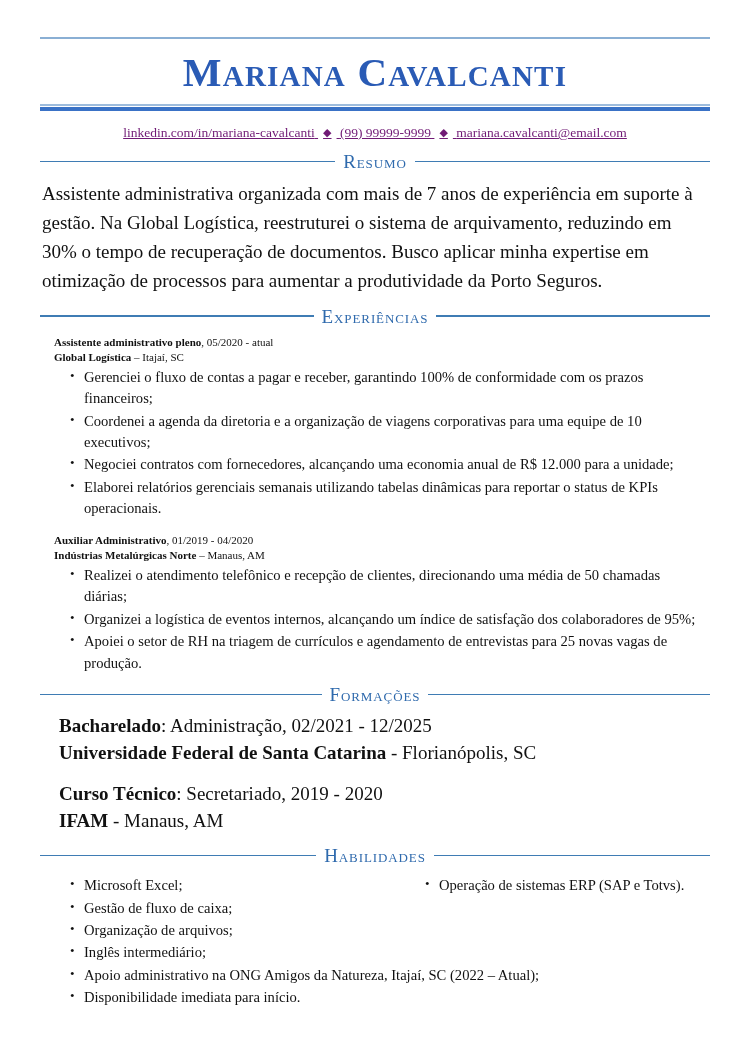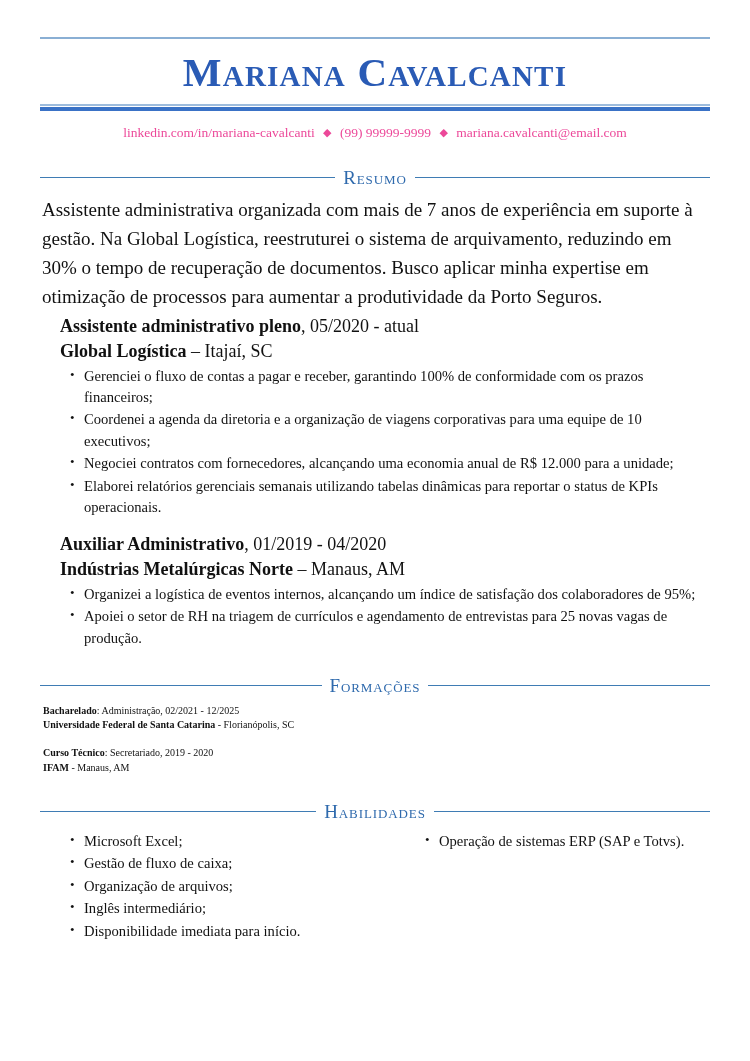--- a/index.html
+++ b/index.html
@@ -52,37 +52,38 @@
   }
   .dbl-rule .thick {
     position: absolute;
     left: 0; right: 0; top: 3px;
     height: 4px;
     background: #3a72c6;
   }
   .contact {
     text-align: center;
     font-size: 13.5px;
-    color: #ec4899;
+    color: #701a75;
     padding-top: 14px;
     white-space: nowrap;
+    text-decoration: underline;
   }
   .contact .sep {
     padding: 0 5px;
     font-size: 11px;
     position: relative;
     top: -1px;
   }
 
   
   .section-head {
     display: flex;
     align-items: center;
     gap: 8px;
-    margin-top: 27px;
+    margin-top: 11px;
     margin-bottom: 9px;
   }
   .section-head .rule {
     flex: 1 1 auto;
     height: 1.5px;
     background: #3f7cb4;
   }
   .section-head .title {
     flex: 0 0 auto;
     color: #2f6aad;
@@ -97,23 +98,23 @@
   .summary {
     font-size: 19px;
     line-height: 1.52;
     text-align: left;
     margin: 3px 2px 0 2px;
   }
 
   .entry { margin-top: 2px; }
   .entry + .entry { margin-top: 13px; }
   .entry-line {
-    font-size: 18px;
+    font-size: 11px;
     line-height: 1.42;
-    margin-left: 20px;
+    margin-left: 14px;
   }
   .entry-line b { font-weight: bold; }
 
   ul.bullets {
     margin: 1px 6px 0 0;
     padding-left: 30px;
     list-style: none;
   }
   ul.bullets li {
     font-size: 14.6px;
@@ -126,23 +127,23 @@
     content: "\2022";
     position: absolute;
     left: 0;
     top: -1px;
     font-size: 13px;
   }
 
   .edu-block { margin-top: 3px; }
   .edu-block + .edu-block { margin-top: 14px; }
   .edu-line {
-    font-size: 10px;
+    font-size: 19px;
     line-height: 1.42;
-    margin-left: 3px;
+    margin-left: 19px;
   }
 
   
   .skills-cols {
     display: flex;
     margin-top: 2px;
   }
   .skills-cols .col {
     width: 50%;
     box-sizing: border-box;
@@ -174,20 +175,25 @@
     <span>mariana.cavalcanti@email.com</span>
   </div>
 
   <div class="section-head">
     <span class="rule"></span>
     <span class="title">Resumo</span>
     <span class="rule"></span>
   </div>
   <div class="summary">Assistente administrativa organizada com mais de 7 anos de experiência em suporte à gestão. Na Global Logística, reestruturei o sistema de arquivamento, reduzindo em 30% o tempo de recuperação de documentos. Busco aplicar minha expertise em otimização de processos para aumentar a produtividade da Porto Seguros.</div>
 
+  <div class="section-head">
+    <span class="rule"></span>
+    <span class="title">Experiências</span>
+    <span class="rule"></span>
+  </div>
 
   <div class="entry">
     <div class="entry-line">
       <b>Assistente administrativo pleno</b><span>, 05/2020 - atual</span>
     </div>
     <div class="entry-line">
       <b>Global Logística</b><span> – Itajaí, SC</span>
     </div>
     <ul class="bullets">
       <li>Gerenciei o fluxo de contas a pagar e receber, garantindo 100% de conformidade com os prazos financeiros;</li>
@@ -198,20 +204,21 @@
   </div>
 
   <div class="entry">
     <div class="entry-line">
       <b>Auxiliar Administrativo</b><span>, 01/2019 - 04/2020</span>
     </div>
     <div class="entry-line">
       <b>Indústrias Metalúrgicas Norte</b><span> – Manaus, AM</span>
     </div>
     <ul class="bullets">
+      <li>Realizei o atendimento telefônico e recepção de clientes, direcionando uma média de 50 chamadas diárias;</li>
       <li>Organizei a logística de eventos internos, alcançando um índice de satisfação dos colaboradores de 95%;</li>
       <li>Apoiei o setor de RH na triagem de currículos e agendamento de entrevistas para 25 novas vagas de produção.</li>
     </ul>
   </div>
 
   <div class="section-head">
     <span class="rule"></span>
     <span class="title">Formações</span>
     <span class="rule"></span>
   </div>
@@ -251,16 +258,17 @@
     <div class="col right">
       <ul class="bullets">
         <li>Operação de sistemas ERP (SAP e Totvs).</li>
       </ul>
     </div>
   </div>
 
 
   <ul class="bullets info-list">
     <li>Inglês intermediário;</li>
+    <li>Apoio administrativo na ONG Amigos da Natureza, Itajaí, SC (2022 – Atual);</li>
     <li>Disponibilidade imediata para início.</li>
   </ul>
 
 </div>
 
 </body></html>

